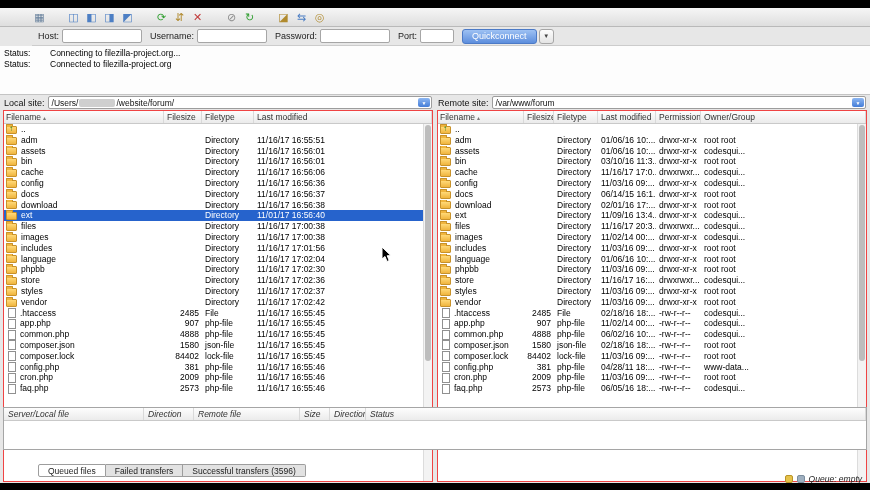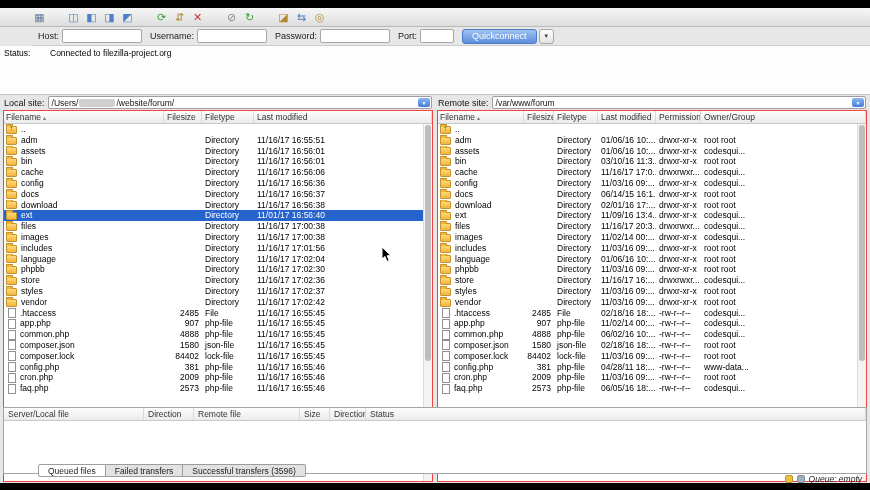--- a/index.html
+++ b/index.html
@@ -57,21 +57,21 @@
   .ficon{display:inline-block;flex:none;margin-right:4px;position:relative;}
   .ficon.folder,.ficon.folder-up{width:11px;height:8px;background:linear-gradient(#ffd978,#f0b53e);border:1px solid #c8922a;border-radius:1px;margin-top:1px;}
   .ficon.folder::before,.ficon.folder-up::before{content:"";position:absolute;top:-3px;left:-1px;width:5px;height:2px;background:#f0b53e;border:1px solid #c8922a;border-bottom:none;border-radius:1px 1px 0 0;}
   .ficon.folder-up::after{content:"\2191";position:absolute;left:2px;top:-3px;font-size:8px;font-weight:bold;color:#1c7d1c;}
   .ficon.file{width:8px;height:10px;background:#fff;border:1px solid #909090;margin-left:2px;}
   .vscroll{position:absolute;right:0;top:0;bottom:0;width:9px;background:#f3f3f3;border-left:1px solid #dcdcdc;}
   .vthumb{position:absolute;left:1px;right:1px;top:1px;height:66%;background:#bdbdbd;border-radius:4px;}
   .pstatus{height:13px;padding:2px 4px;font-size:8.5px;color:#111;white-space:nowrap;}
 
   
-  .queuebox{position:absolute;left:3px;width:864px;top:399px;height:67px;border:1px solid #a5a5a5;background:#fff;display:flex;flex-direction:column;}
+  .queuebox{position:absolute;left:3px;width:864px;top:399px;height:43px;border:1px solid #a5a5a5;background:#fff;display:flex;flex-direction:column;font-style:italic;}
   .qhead{height:13px;display:flex;background:linear-gradient(#fdfdfd,#ebebeb);border-bottom:1px solid #c9c9c9;font-size:8.5px;color:#333;flex:none;}
   .qhead .c{border-right:1px solid #d9d9d9;padding:1px 4px;white-space:nowrap;overflow:hidden;}
   .q0{width:140px;} .q1{width:50px;} .q2{width:106px;} .q3{width:30px;} .q4{width:36px;} .q5{flex:1;}
   .qempty{flex:1;background:#fff;}
 
   
   .tabs{position:absolute;top:456px;left:38px;height:17px;display:flex;}
   .tab{height:13px;padding:1px 9px;font-size:8.5px;border:1px solid #9d9d9d;border-left:none;background:#e2e2e2;color:#222;white-space:nowrap;}
   .tab:first-child{border-left:1px solid #9d9d9d;border-radius:2px 0 0 2px;}
   .tab:last-child{border-radius:0 2px 2px 0;}
@@ -113,20 +113,21 @@
     <input class="qinput user" value="" style="">
     <span class="qlabel">Password:</span>
     <input class="qinput pass" type="password" value="" style="">
     <span class="qlabel">Port:</span>
     <input class="qinput port" value="" style="">
     <button class="qc-btn">Quickconnect</button>
     <button class="qc-drop"><span>▼</span></button>
   </div>
 
   <div class="statuslog" id="statuslog">
+      <div class="logline"><span class="loglabel">Status:</span><span class="logmsg">Connecting to filezilla-project.org...</span></div>
       <div class="logline"><span class="loglabel">Status:</span><span class="logmsg">Connected to filezilla-project.org</span></div>
     </div>
 
   <div class="panels">
 
     <div class="panel local">
       <div class="sitebar">
         <span class="sitelabel">Local site:</span>
         <div class="sitecombo">
           <span>/Users/</span>

